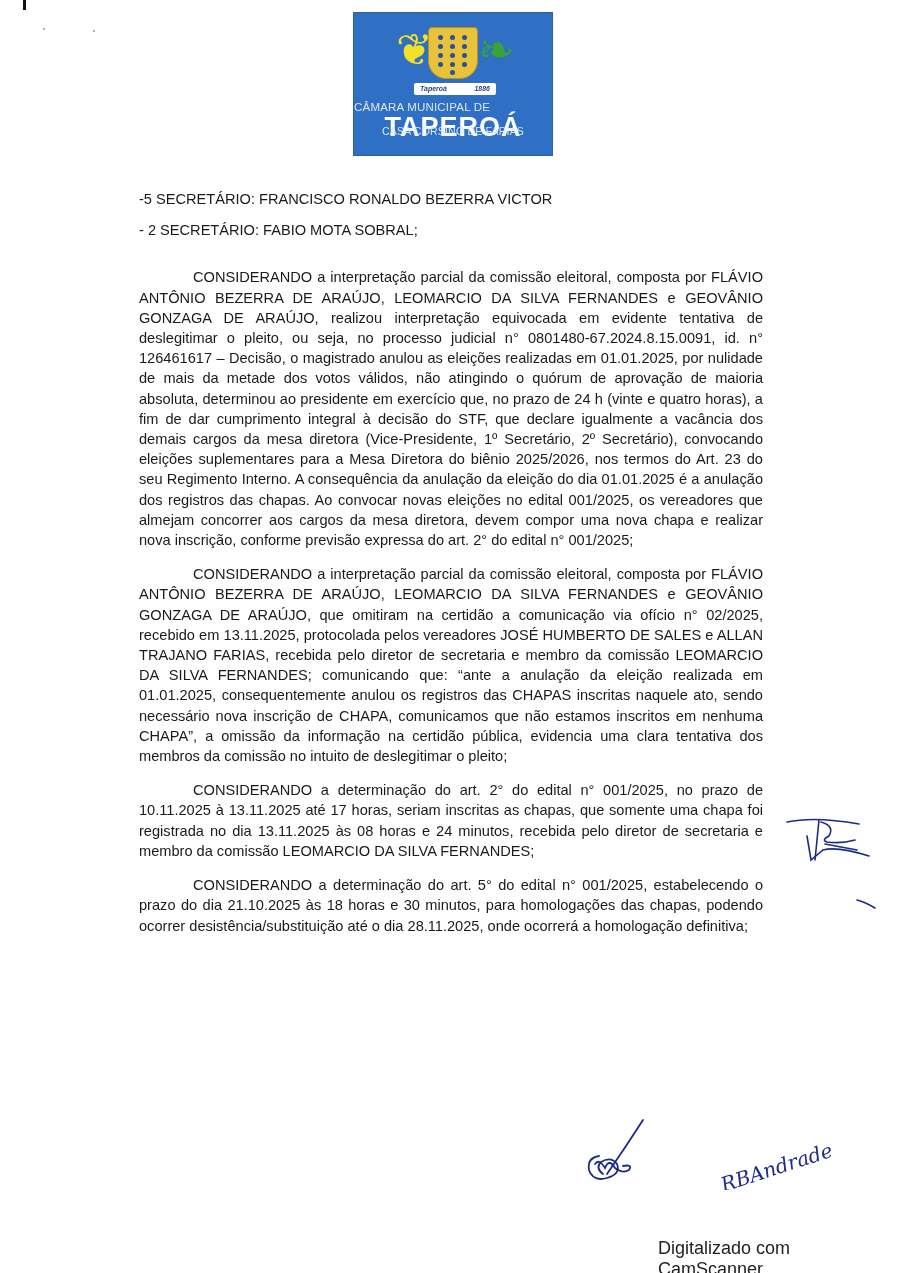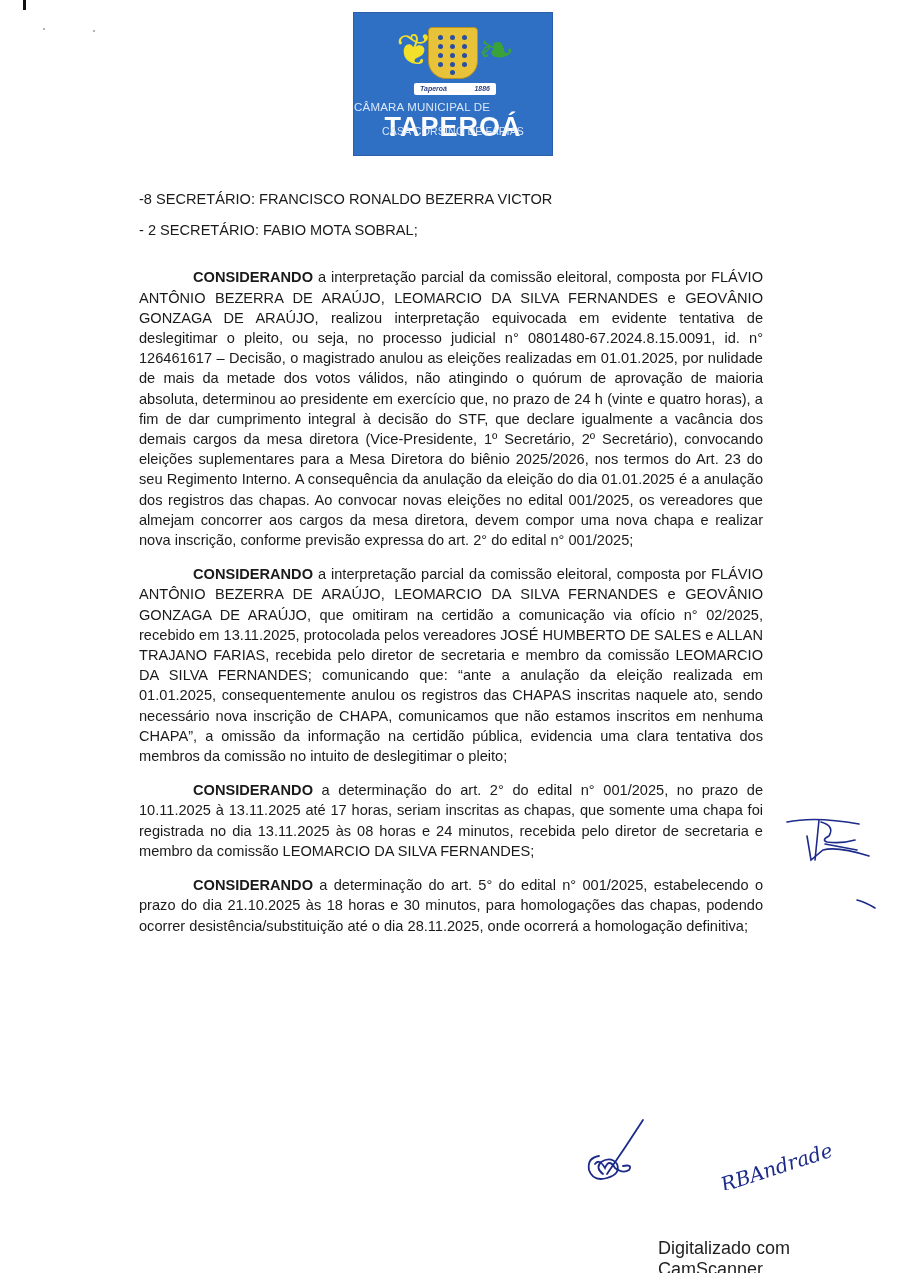--- a/index.html
+++ b/index.html
@@ -23,21 +23,21 @@
   .logo .l1 { position: absolute; left: 0; right: 0; top: 88px; text-align: left; color: #dbe7f7;
               font-size: 11.5px; letter-spacing: 0.2px; font-family: "Liberation Sans", sans-serif; }
   .logo .l2 { position: absolute; left: 0; right: 0; top: 99px; text-align: center; color: #ffffff;
               font-size: 27px; font-weight: bold; letter-spacing: 1px; font-family: "Liberation Sans", sans-serif; }
   .logo .l3 { position: absolute; left: 0; right: 0; top: 112px; text-align: center; color: #dbe7f7;
               font-size: 10.5px; letter-spacing: 0.2px; font-family: "Liberation Sans", sans-serif; }
 
   .doc { position: absolute; left: 139px; top: 189px; width: 624px; font-size: 14.6px; line-height: 20.2px; }
   .doc .sec { margin: 0 0 11px 0; }
   .doc p { margin: 0 0 14px 0; text-align: justify; text-indent: 54px; }
-  .doc b { font-weight: bold; }
+  .doc b { font-weight: normal; }
 
   .sig { position: absolute; }
   .scanner { position: absolute; left: 658px; top: 1238px; font-size: 18px; color: #222;
              font-family: "Liberation Sans", sans-serif; }
 </style>
 </head>
 <body>
 
 <div class="corner-mark"></div>
 <div class="speck" style="left:43px;top:28px"></div>
@@ -66,21 +66,21 @@
       <span>Taperoá</span>
       <span>1886</span>
     </div>
   </div>
   <div class="l1">CÂMARA MUNICIPAL DE</div>
   <div class="l2">TAPEROÁ</div>
   <div class="l3">CASA CORSINO DE FARIAS</div>
 </div>
 
 <div class="doc">
-  <div class="sec">-8 SECRETÁRIO: FRANCISCO RONALDO BEZERRA VICTOR</div>
+  <div class="sec">-5 SECRETÁRIO: FRANCISCO RONALDO BEZERRA VICTOR</div>
   <div class="sec" style="margin-bottom:27px">- 2 SECRETÁRIO: FABIO MOTA SOBRAL;</div>
 
   <p><b>CONSIDERANDO</b><span> a interpretação parcial da comissão eleitoral, composta por FLÁVIO ANTÔNIO BEZERRA DE ARAÚJO, LEOMARCIO DA SILVA FERNANDES e GEOVÂNIO GONZAGA DE ARAÚJO, realizou interpretação equivocada em evidente tentativa de deslegitimar o pleito, ou seja, no processo judicial n° 0801480-67.2024.8.15.0091, id. n° 126461617 – Decisão, o magistrado anulou as eleições realizadas em 01.01.2025, por nulidade de mais da metade dos votos válidos, não atingindo o quórum de aprovação de maioria absoluta, determinou ao presidente em exercício que, no prazo de 24 h (vinte e quatro horas), a fim de dar cumprimento integral à decisão do STF, que declare igualmente a vacância dos demais cargos da mesa diretora (Vice-Presidente, 1º Secretário, 2º Secretário), convocando eleições suplementares para a Mesa Diretora do biênio 2025/2026, nos termos do Art. 23 do seu Regimento Interno. A consequência da anulação da eleição do dia 01.01.2025 é a anulação dos registros das chapas. Ao convocar novas eleições no edital 001/2025, os vereadores que almejam concorrer aos cargos da mesa diretora, devem compor uma nova chapa e realizar nova inscrição, conforme previsão expressa do art. 2° do edital n° 001/2025;</span></p>
   <p><b>CONSIDERANDO</b><span> a interpretação parcial da comissão eleitoral, composta por FLÁVIO ANTÔNIO BEZERRA DE ARAÚJO, LEOMARCIO DA SILVA FERNANDES e GEOVÂNIO GONZAGA DE ARAÚJO, que omitiram na certidão a comunicação via ofício n° 02/2025, recebido em 13.11.2025, protocolada pelos vereadores JOSÉ HUMBERTO DE SALES e ALLAN TRAJANO FARIAS, recebida pelo diretor de secretaria e membro da comissão LEOMARCIO DA SILVA FERNANDES; comunicando que: “ante a anulação da eleição realizada em 01.01.2025, consequentemente anulou os registros das CHAPAS inscritas naquele ato, sendo necessário nova inscrição de CHAPA, comunicamos que não estamos inscritos em nenhuma CHAPA”, a omissão da informação na certidão pública, evidencia uma clara tentativa dos membros da comissão no intuito de deslegitimar o pleito;</span></p>
   <p><b>CONSIDERANDO</b><span> a determinação do art. 2° do edital n° 001/2025, no prazo de 10.11.2025 à 13.11.2025 até 17 horas, seriam inscritas as chapas, que somente uma chapa foi registrada no dia 13.11.2025 às 08 horas e 24 minutos, recebida pelo diretor de secretaria e membro da comissão LEOMARCIO DA SILVA FERNANDES;</span></p>
   <p><b>CONSIDERANDO</b><span> a determinação do art. 5° do edital n° 001/2025, estabelecendo o prazo do dia 21.10.2025 às 18 horas e 30 minutos, para homologações das chapas, podendo ocorrer desistência/substituição até o dia 28.11.2025, onde ocorrerá a homologação definitiva;</span></p>
 </div>
 
 <svg class="sig" style="left:785px;top:810px" width="100" height="100" viewBox="0 0 100 100">
   <g fill="none" stroke="#1c2a8a" stroke-width="1.6" stroke-linecap="round">

